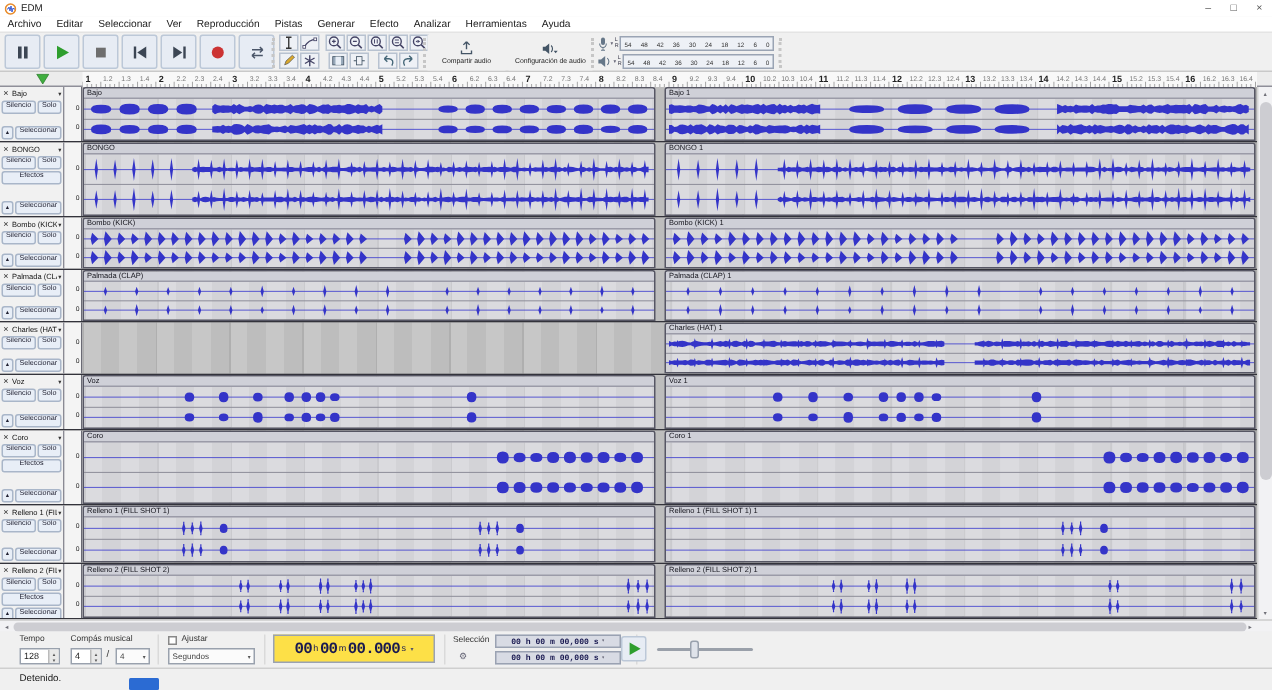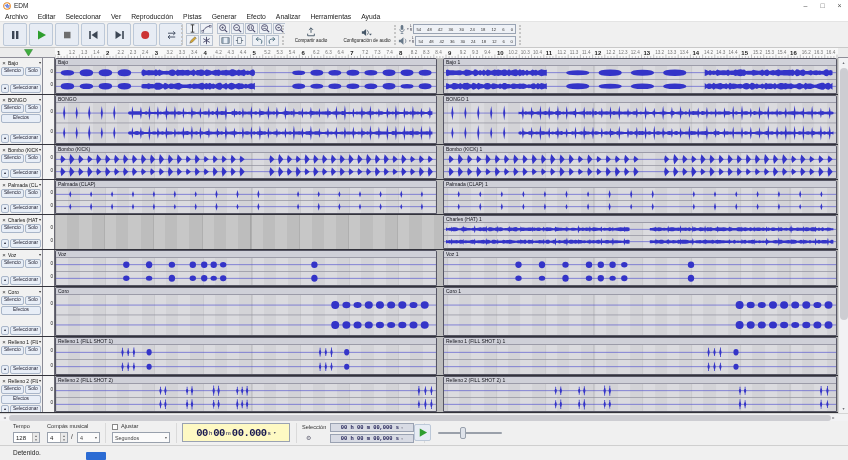--- a/index.html
+++ b/index.html
@@ -68,21 +68,21 @@
 #bottombar{position:absolute;left:0;top:421px;width:848px;height:24px;background:#f0f0f0}
 .blab{position:absolute;font-size:5.6px;color:#333;white-space:nowrap}
 .bsep{position:absolute;top:2px;height:20px;border-left:1px solid #dadada}
 .spinbox{position:absolute;height:11px;background:#fff;border:1px solid #99a1ad;display:flex;align-items:center;font-size:6px;color:#222;padding-left:2px}
 .spincol{margin-left:auto;width:7px;display:flex;flex-direction:column;justify-content:center;background:#e9e9e9;border-left:1px solid #bbb;height:100%}
 .spincol span{font-size:3px;line-height:4px;text-align:center;color:#555}
 .slash{position:absolute;font-size:6.5px;color:#333}
 .selbox{position:absolute;height:11px;background:#fbfbfb;border:1px solid #99a1ad;display:flex;align-items:center;font-size:5.4px;color:#444;padding:0 2px}
 .selbox .dd{margin-left:auto;font-size:3.8px;color:#555;padding-left:3px}
 .cb{position:absolute;width:6px;height:6px;background:#fff;border:1px solid #888}
-#timedisp{position:absolute;left:182px;top:2px;width:108px;height:19px;background:#fef9c3;border:1px solid #9aa2b2;display:flex;align-items:center;justify-content:center;gap:1px;color:#191950}
+#timedisp{position:absolute;left:182px;top:2px;width:108px;height:19px;background:#fde047;border:1px solid #9aa2b2;display:flex;align-items:center;justify-content:center;gap:1px;color:#191950}
 .td-big{font-family:"Liberation Mono",monospace;font-size:10.5px;font-weight:bold;letter-spacing:-0.5px}
 .td-unit{font-size:6px}
 .td-dd{font-size:4px;color:#556;margin-left:2px}
 .selfield{position:absolute;width:84px;height:9px;background:#d8dbe4;border:1px solid #9aa2b2;font-family:"Liberation Mono",monospace;font-size:5.4px;font-weight:bold;color:#191950;display:flex;align-items:center;justify-content:center;white-space:nowrap}
 .selfield .dd{font-size:3.6px;margin-left:2px;color:#556}
 #gearic{position:absolute;left:306px;top:13px;font-size:6px;color:#667;line-height:9px}
 #psplay{position:absolute;left:414px;top:3px;width:17px;height:17px;background:#e7ecf4;border:1px solid #bcc8d8;border-radius:2px;display:flex;align-items:center;justify-content:center}
 #psslider{position:absolute;left:438px;top:11px;width:64px;height:2px;background:#9aa0aa;border-radius:1px}
 #psthumb{position:absolute;left:460px;top:6px;width:6px;height:12px;background:#dfe3ea;border:1px solid #99a1ad;border-radius:2px}
 

